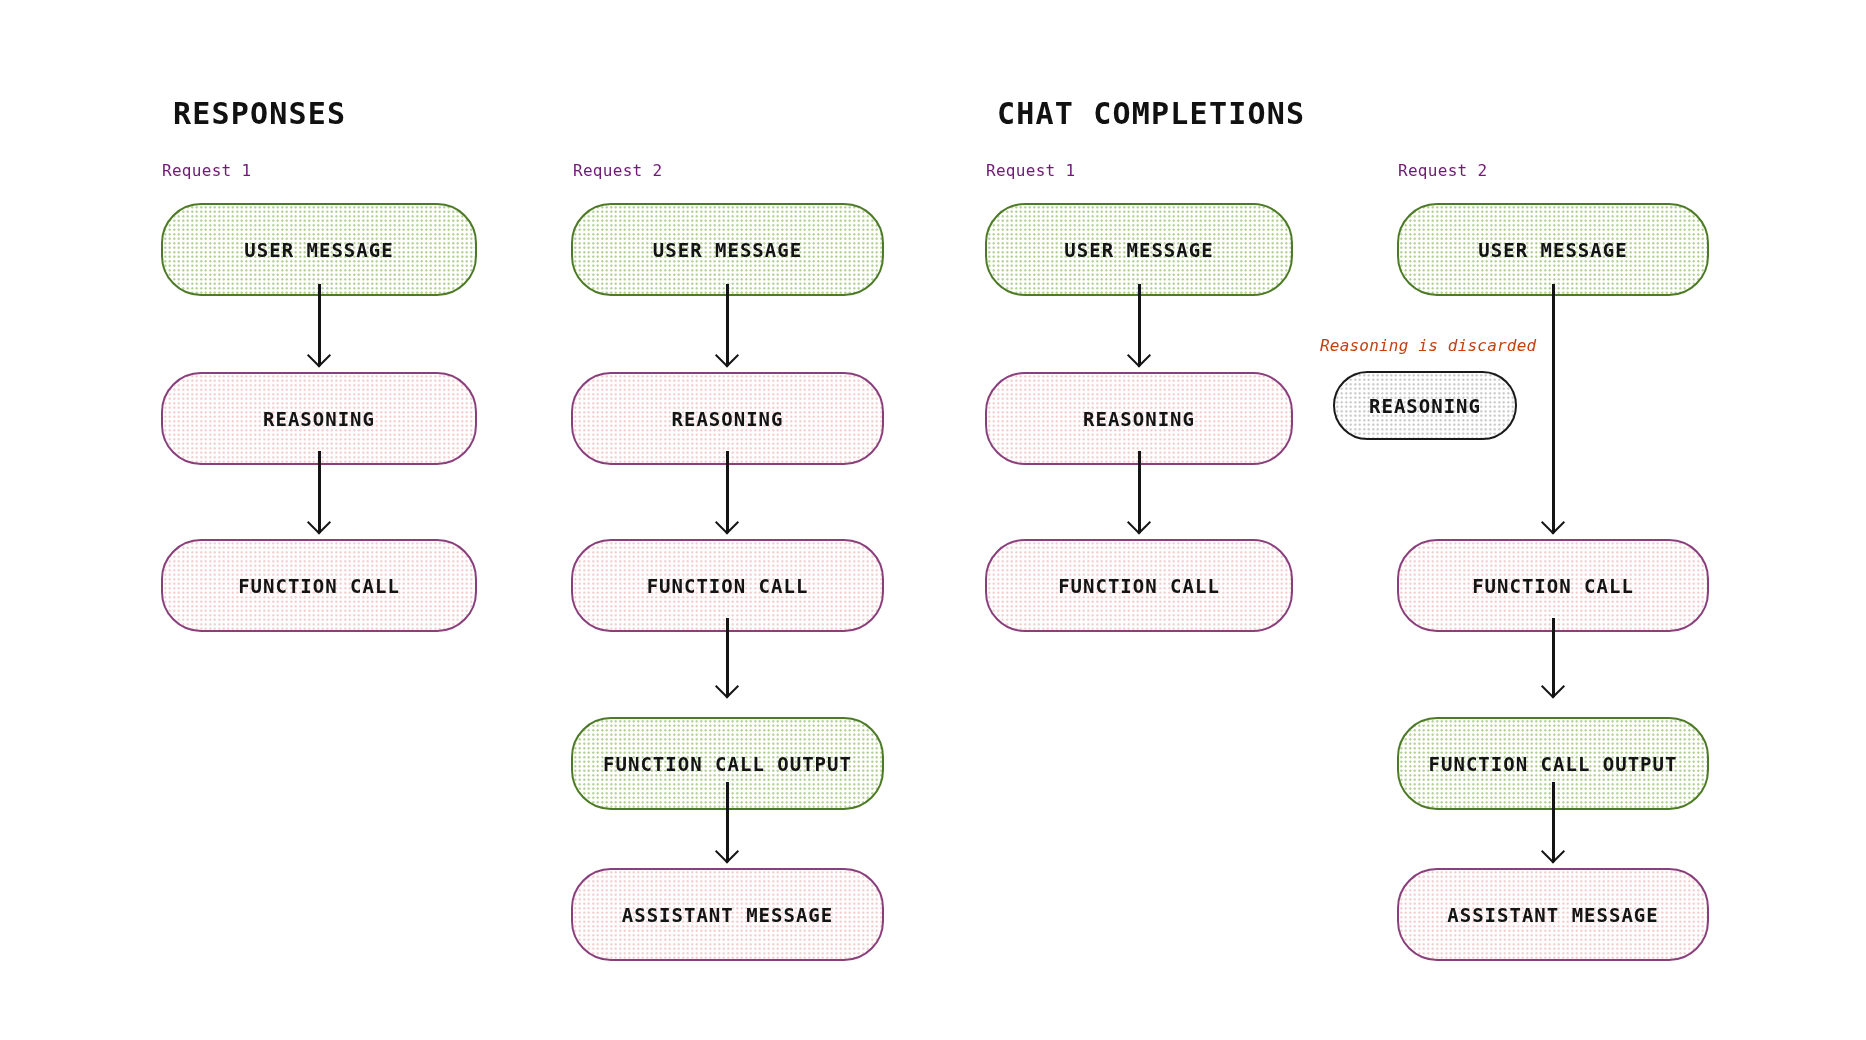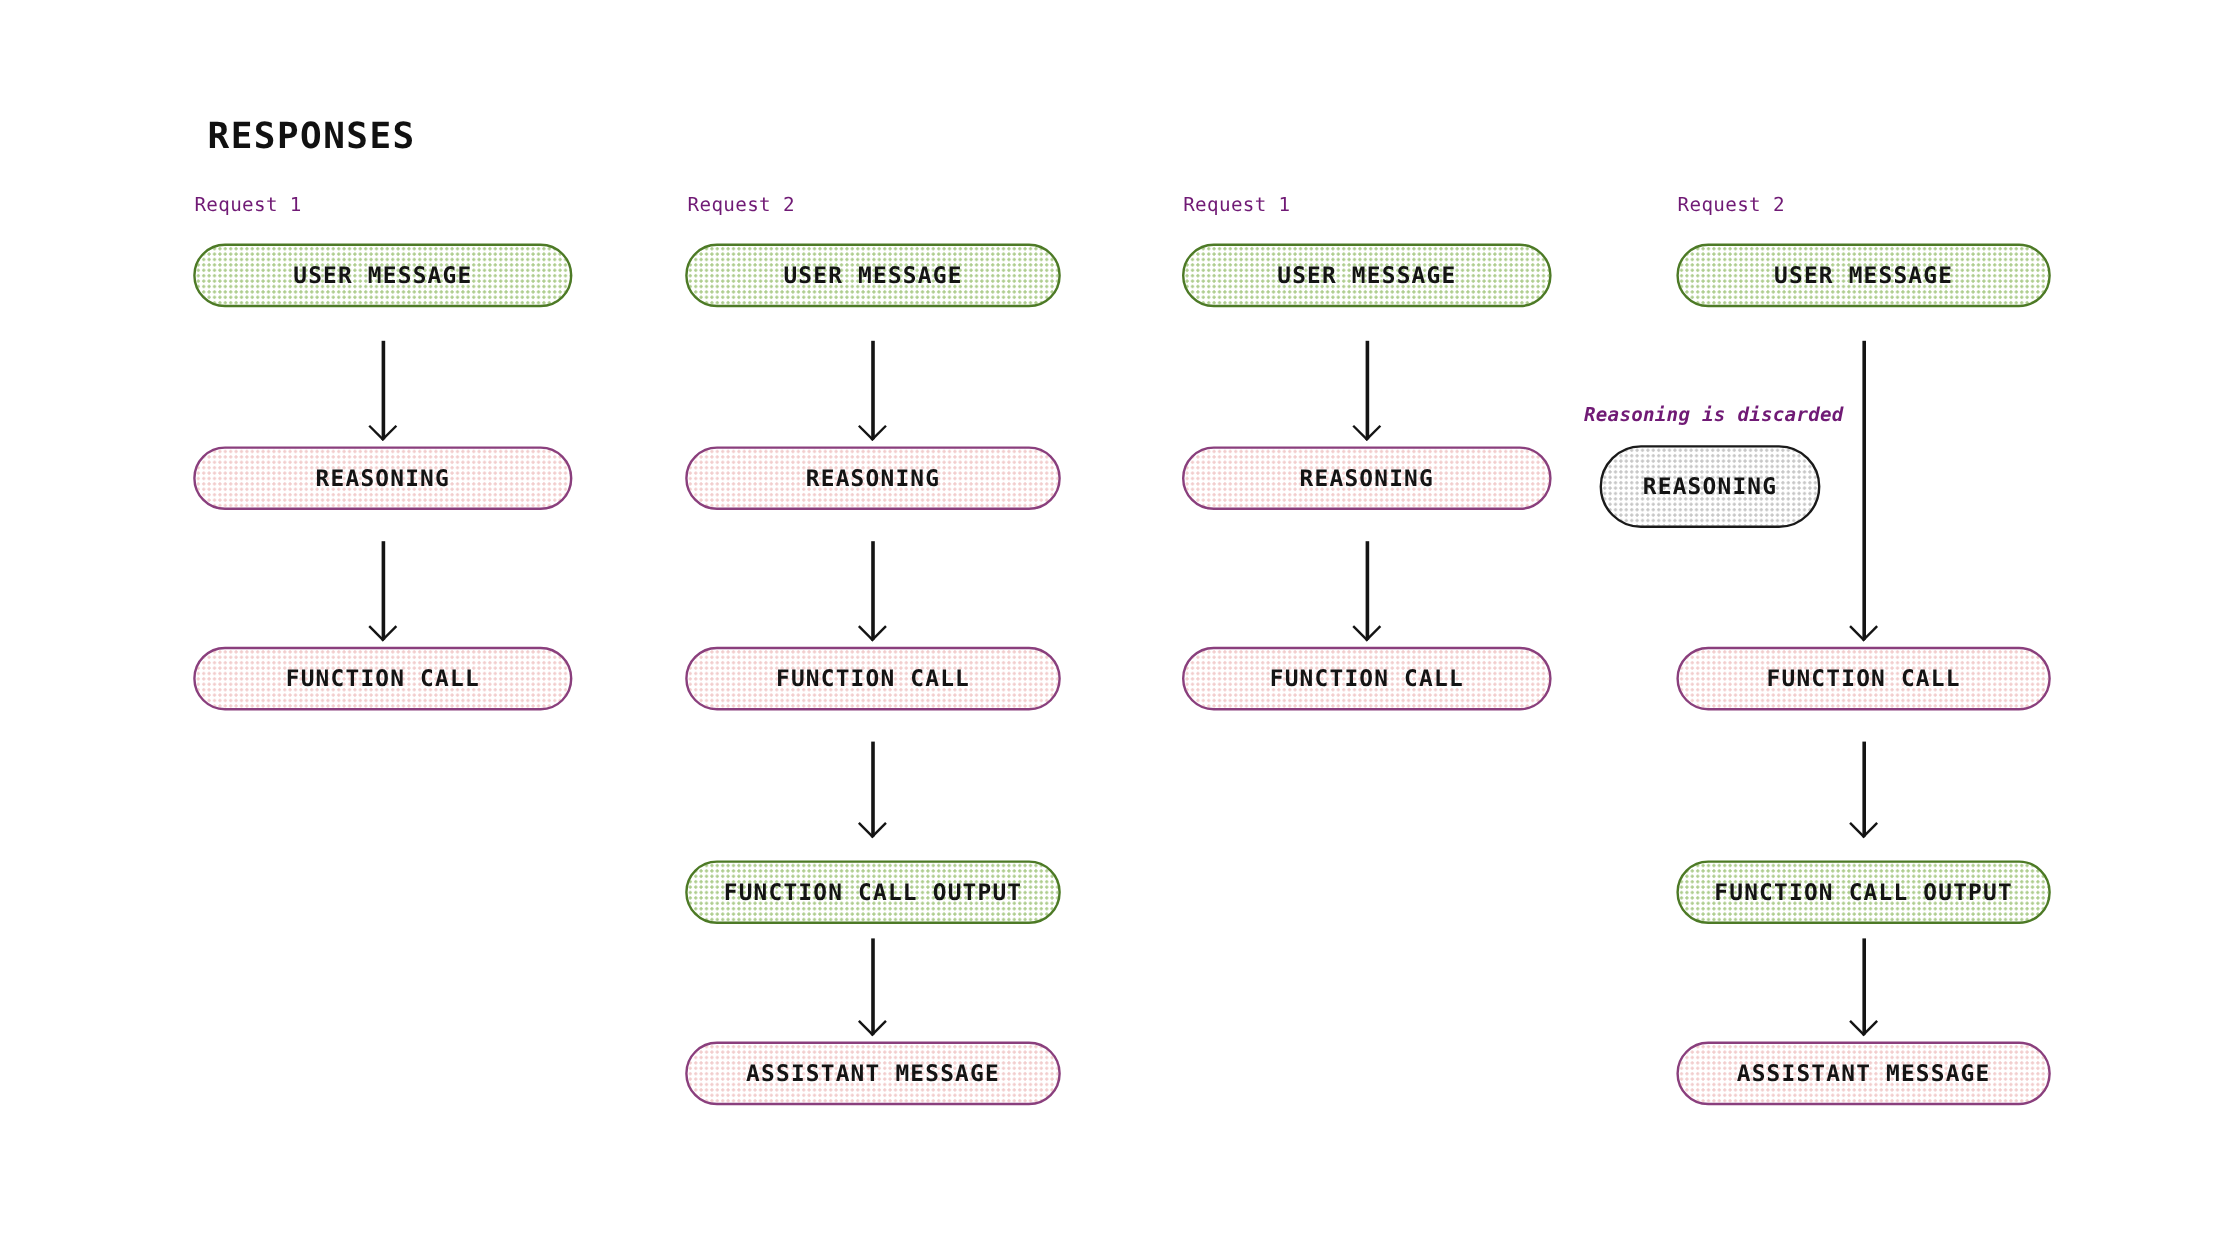--- a/index.html
+++ b/index.html
@@ -28,21 +28,21 @@
     position: absolute;
     top: 161px;
     font-size: 16px;
     letter-spacing: 0.3px;
     color: #701a75;
     white-space: nowrap;
   }
 
   .pill {
     position: absolute;
-    height: 53px;
+    height: 93px;
     border-radius: 40px;
     display: flex;
     align-items: center;
     justify-content: center;
     font-size: 19px;
     font-weight: bold;
     letter-spacing: 1px;
     color: #141414;
     background-color: #ffffff;
     background-size: 4.5px 4.5px;
@@ -102,32 +102,33 @@
     top: 371px;
     width: 184px;
     height: 69px;
   }
   .discarded-note {
     position: absolute;
     left: 1320px;
     top: 336px;
     font-size: 16px;
     font-style: italic;
-    font-weight: 700;
+    font-weight: 400;
     letter-spacing: 0.2px;
-    color: #701a75;
+    color: #c2410c;
     white-space: nowrap;
   }
 </style>
 </head>
 <body>
 
 <div id="canvas">
 
   <h1 class="section-title" style="left:161px">RESPONSES</h1>
+  <h1 class="section-title" style="left:985px">CHAT COMPLETIONS</h1>
 
   <div class="req-label c1">Request 1</div>
   <div class="req-label c2">Request 2</div>
   <div class="req-label c3">Request 1</div>
   <div class="req-label c4">Request 2</div>
 
   <div class="pill green c1 r1">USER MESSAGE</div>
   <div class="arrow" style="left:318px; top:284px; height:82px"></div>
   <div class="pill pink c1 r2">REASONING</div>
   <div class="arrow" style="left:318px; top:451px; height:82px"></div>

